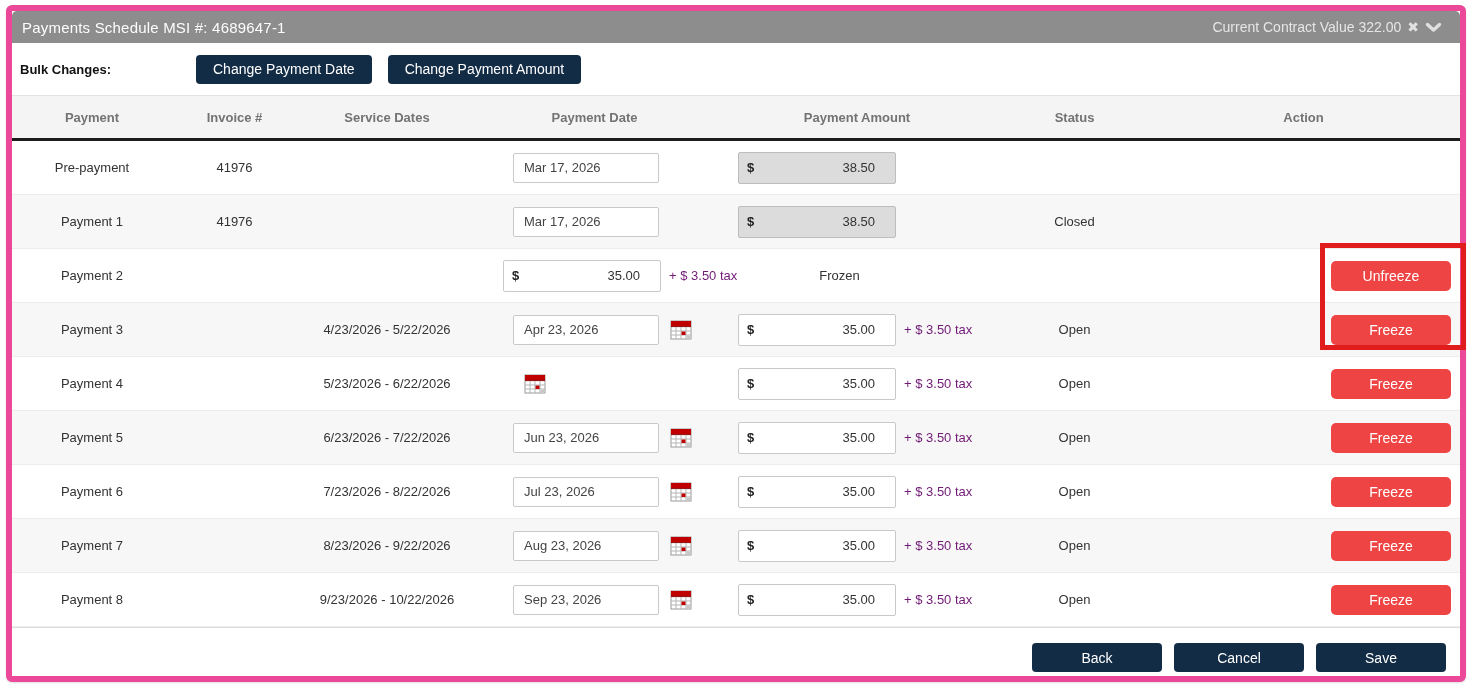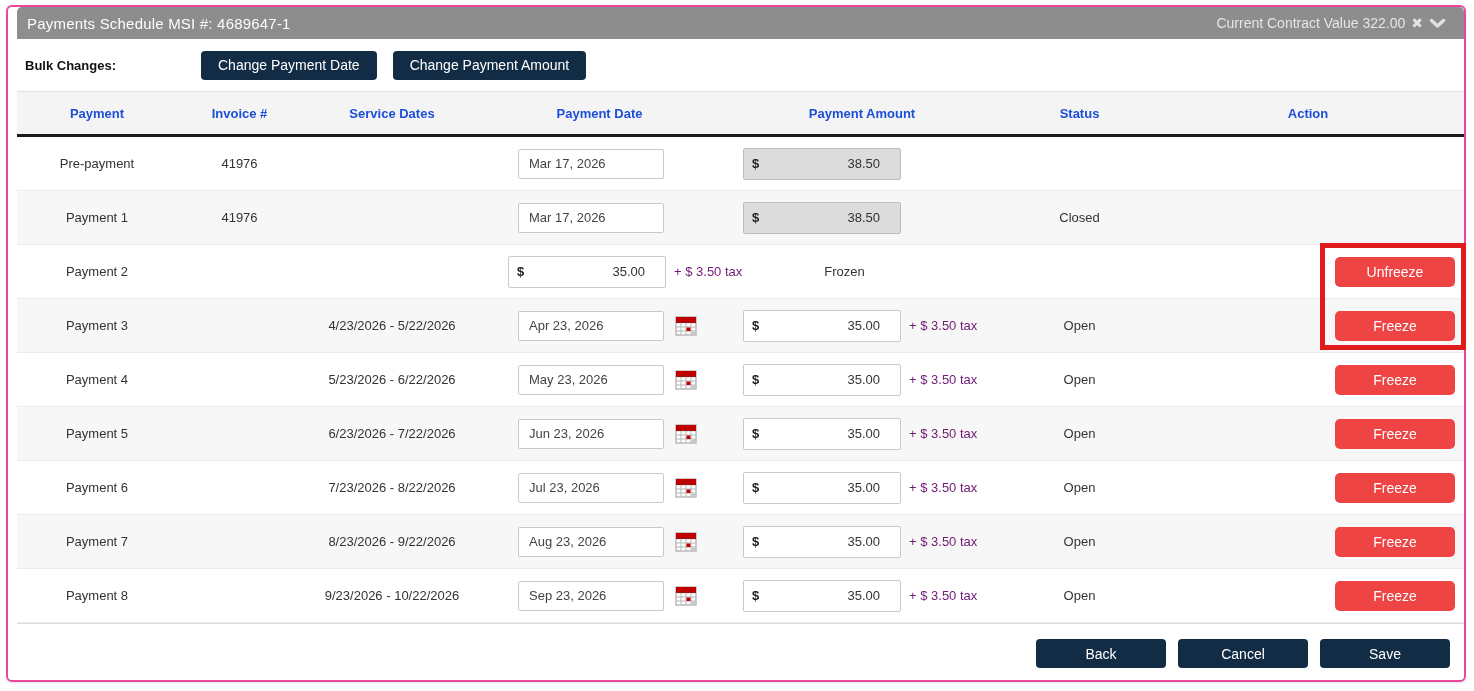--- a/index.html
+++ b/index.html
@@ -1,23 +1,22 @@
 <!DOCTYPE html>
 <html><head>
 <meta charset="utf-8">
 <style>
   * { box-sizing: border-box; margin: 0; padding: 0; }
   html,body { width:1474px; height:691px; background:#fff; font-family:"Liberation Sans", sans-serif; overflow:hidden; }
   .page { position:relative; width:1474px; height:691px; background:#fff; }
 
   .panel {
     position:absolute; left:6px; top:5px; width:1460px; height:677px;
-    background:#fff; border:2px solid #ec4899; border-radius:6px;
+    background:#fff; border:6px solid #ec4899; border-radius:6px;
     box-shadow:0 1px 2px rgba(0,0,0,0.12);
-    padding-left:9px;
   }
 
   
   .titlebar {
     height:32px; background:#8d8d8d; border-radius:5px 5px 0 0;
     display:flex; align-items:center; justify-content:space-between;
     padding:0 12px 0 10px; color:#fff;
   }
   .title { font-size:15px; color:#fdfdfd; letter-spacing:0.2px; }
   .titlebar-right { display:flex; align-items:center; gap:6px; }
@@ -31,21 +30,21 @@
   .navy-btn {
     background:#132c46; color:#fff; border:none; border-radius:4px;
     height:29px; padding:0 17px; font-size:14px; font-family:"Liberation Sans", sans-serif;
     cursor:pointer; margin-right:16px;
   }
 
   
   .thead {
     display:flex; height:46px; align-items:center; background:#f4f4f4;
     border-top:1px solid #e2e2e2; border-bottom:3px solid #1c1c1c;
-    font-size:13px; font-weight:bold; color:#1d4ed8;
+    font-size:13px; font-weight:bold; color:#737373;
   }
   .th { text-align:center; }
 
   
   .c1 { width:160px; } .c2 { width:125px; } .c3 { width:180px; }
   .c4 { width:235px; } .c5 { width:290px; } .c6 { width:145px; }
   .c7 { flex:1; }
 
   
   .row {
@@ -244,21 +243,20 @@
     <div class="cell center c6">Open</div>
     <div class="cell c7 c-action">
       <button class="action-btn">Freeze</button>
     </div>
   </div>
         <div class="row">
     <div class="cell center c1">Payment 4</div>
     <div class="cell center c2"></div>
     <div class="cell center c3">5/23/2026 - 6/22/2026</div>
     <div class="cell c4 c-date">
-      <input class="date-input" value="May 23, 2026" style="">
       <span class="cal">
         <svg width="22" height="22" viewBox="0 0 22 22">
           <rect x="1" y="2" width="20" height="18" fill="#fff" stroke="#9a9a9a" stroke-width="1"></rect>
           <rect x="1" y="2" width="20" height="5" fill="#c00000"></rect>
           <line x1="1" y1="7.6" x2="21" y2="7.6" stroke="#8b0000" stroke-width="1"></line>
           <line x1="6" y1="8" x2="6" y2="20" stroke="#b5b5b5" stroke-width="1"></line>
           <line x1="11" y1="8" x2="11" y2="20" stroke="#b5b5b5" stroke-width="1"></line>
           <line x1="16" y1="8" x2="16" y2="20" stroke="#b5b5b5" stroke-width="1"></line>
           <line x1="1" y1="12" x2="21" y2="12" stroke="#b5b5b5" stroke-width="1"></line>
           <line x1="1" y1="16" x2="21" y2="16" stroke="#b5b5b5" stroke-width="1"></line>

